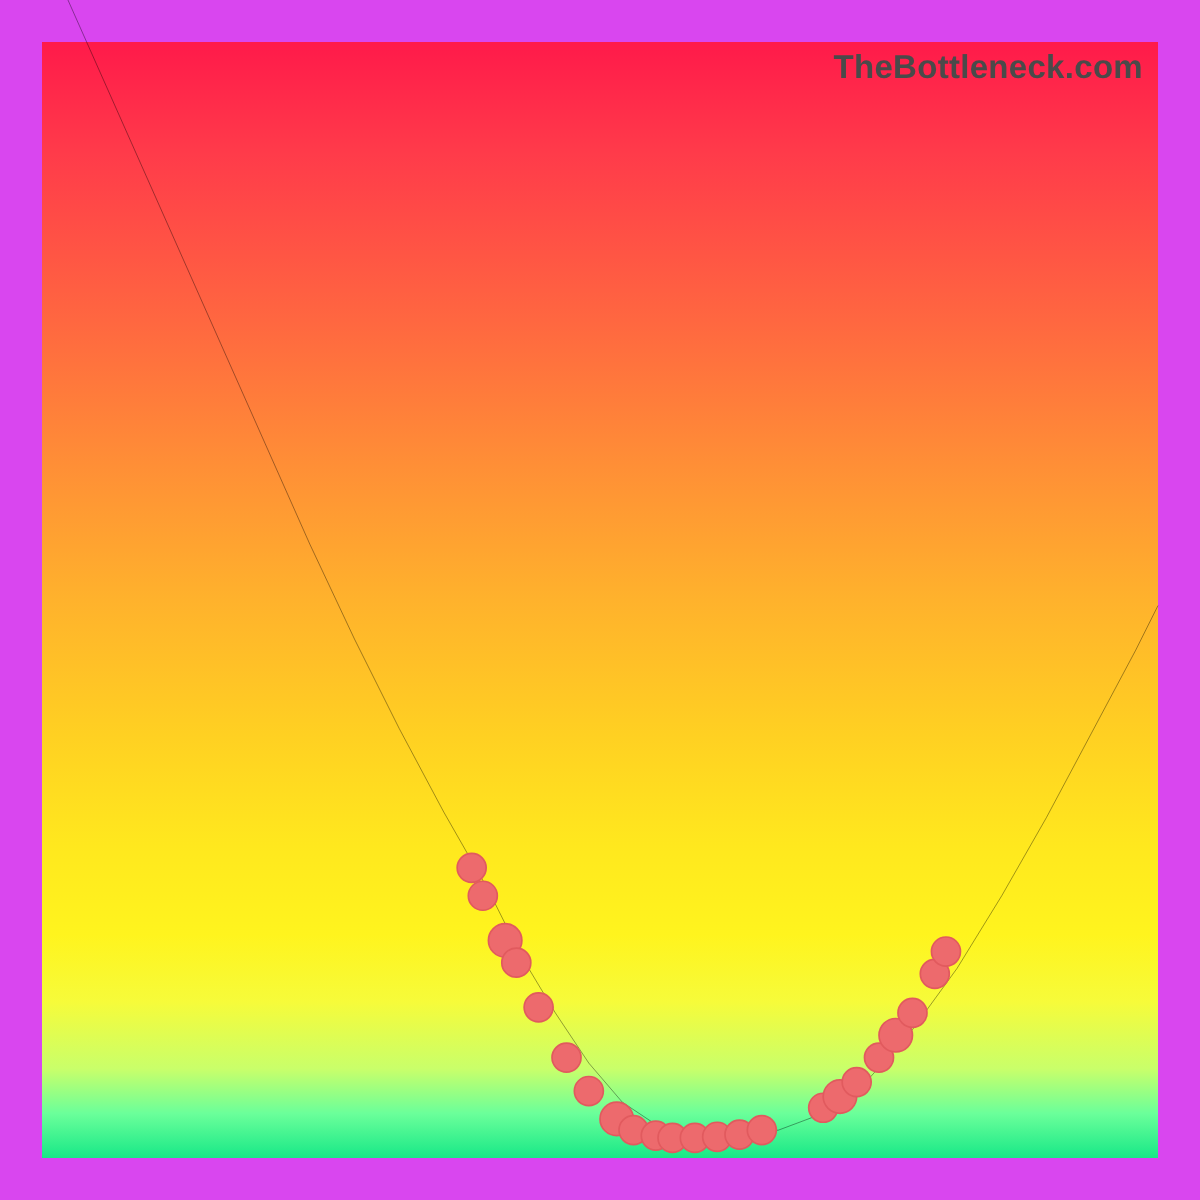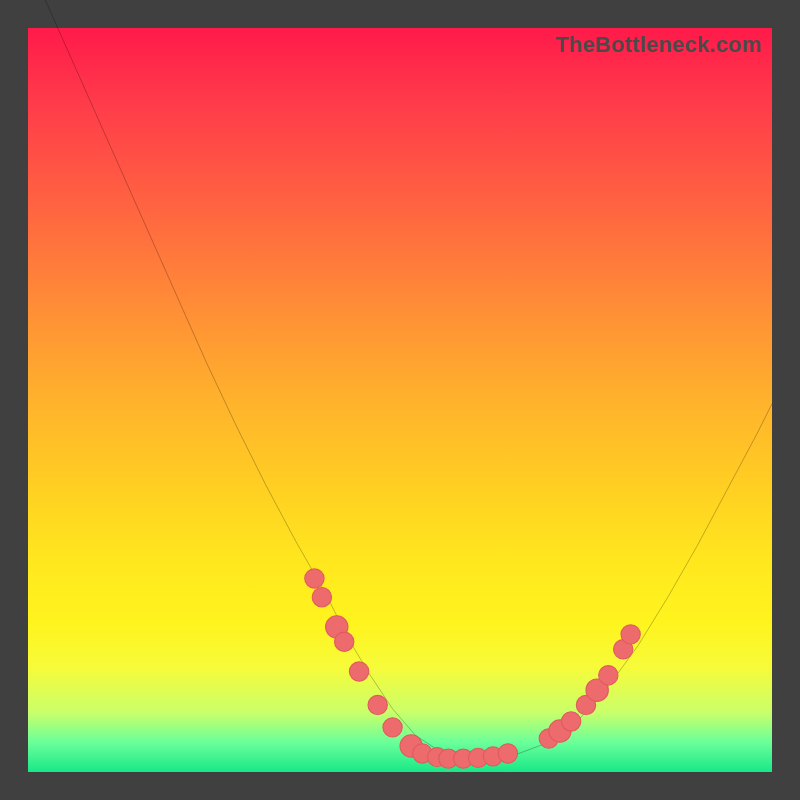--- a/index.html
+++ b/index.html
@@ -10,21 +10,21 @@
     overflow: hidden;
     background: #000;
     font-family: Arial, Helvetica, sans-serif;
   }
   .frame {
     position: absolute;
     left: 0;
     top: 0;
     width: 800px;
     height: 800px;
-    background: #404040;
+    background: #d946ef;
   }
   .plot {
     position: absolute;
     left: 28px;
     top: 28px;
     width: 744px;
     height: 744px;
     background: linear-gradient(to bottom,
       #ff1a4a 0%,
       #ff3b4a 10%,

